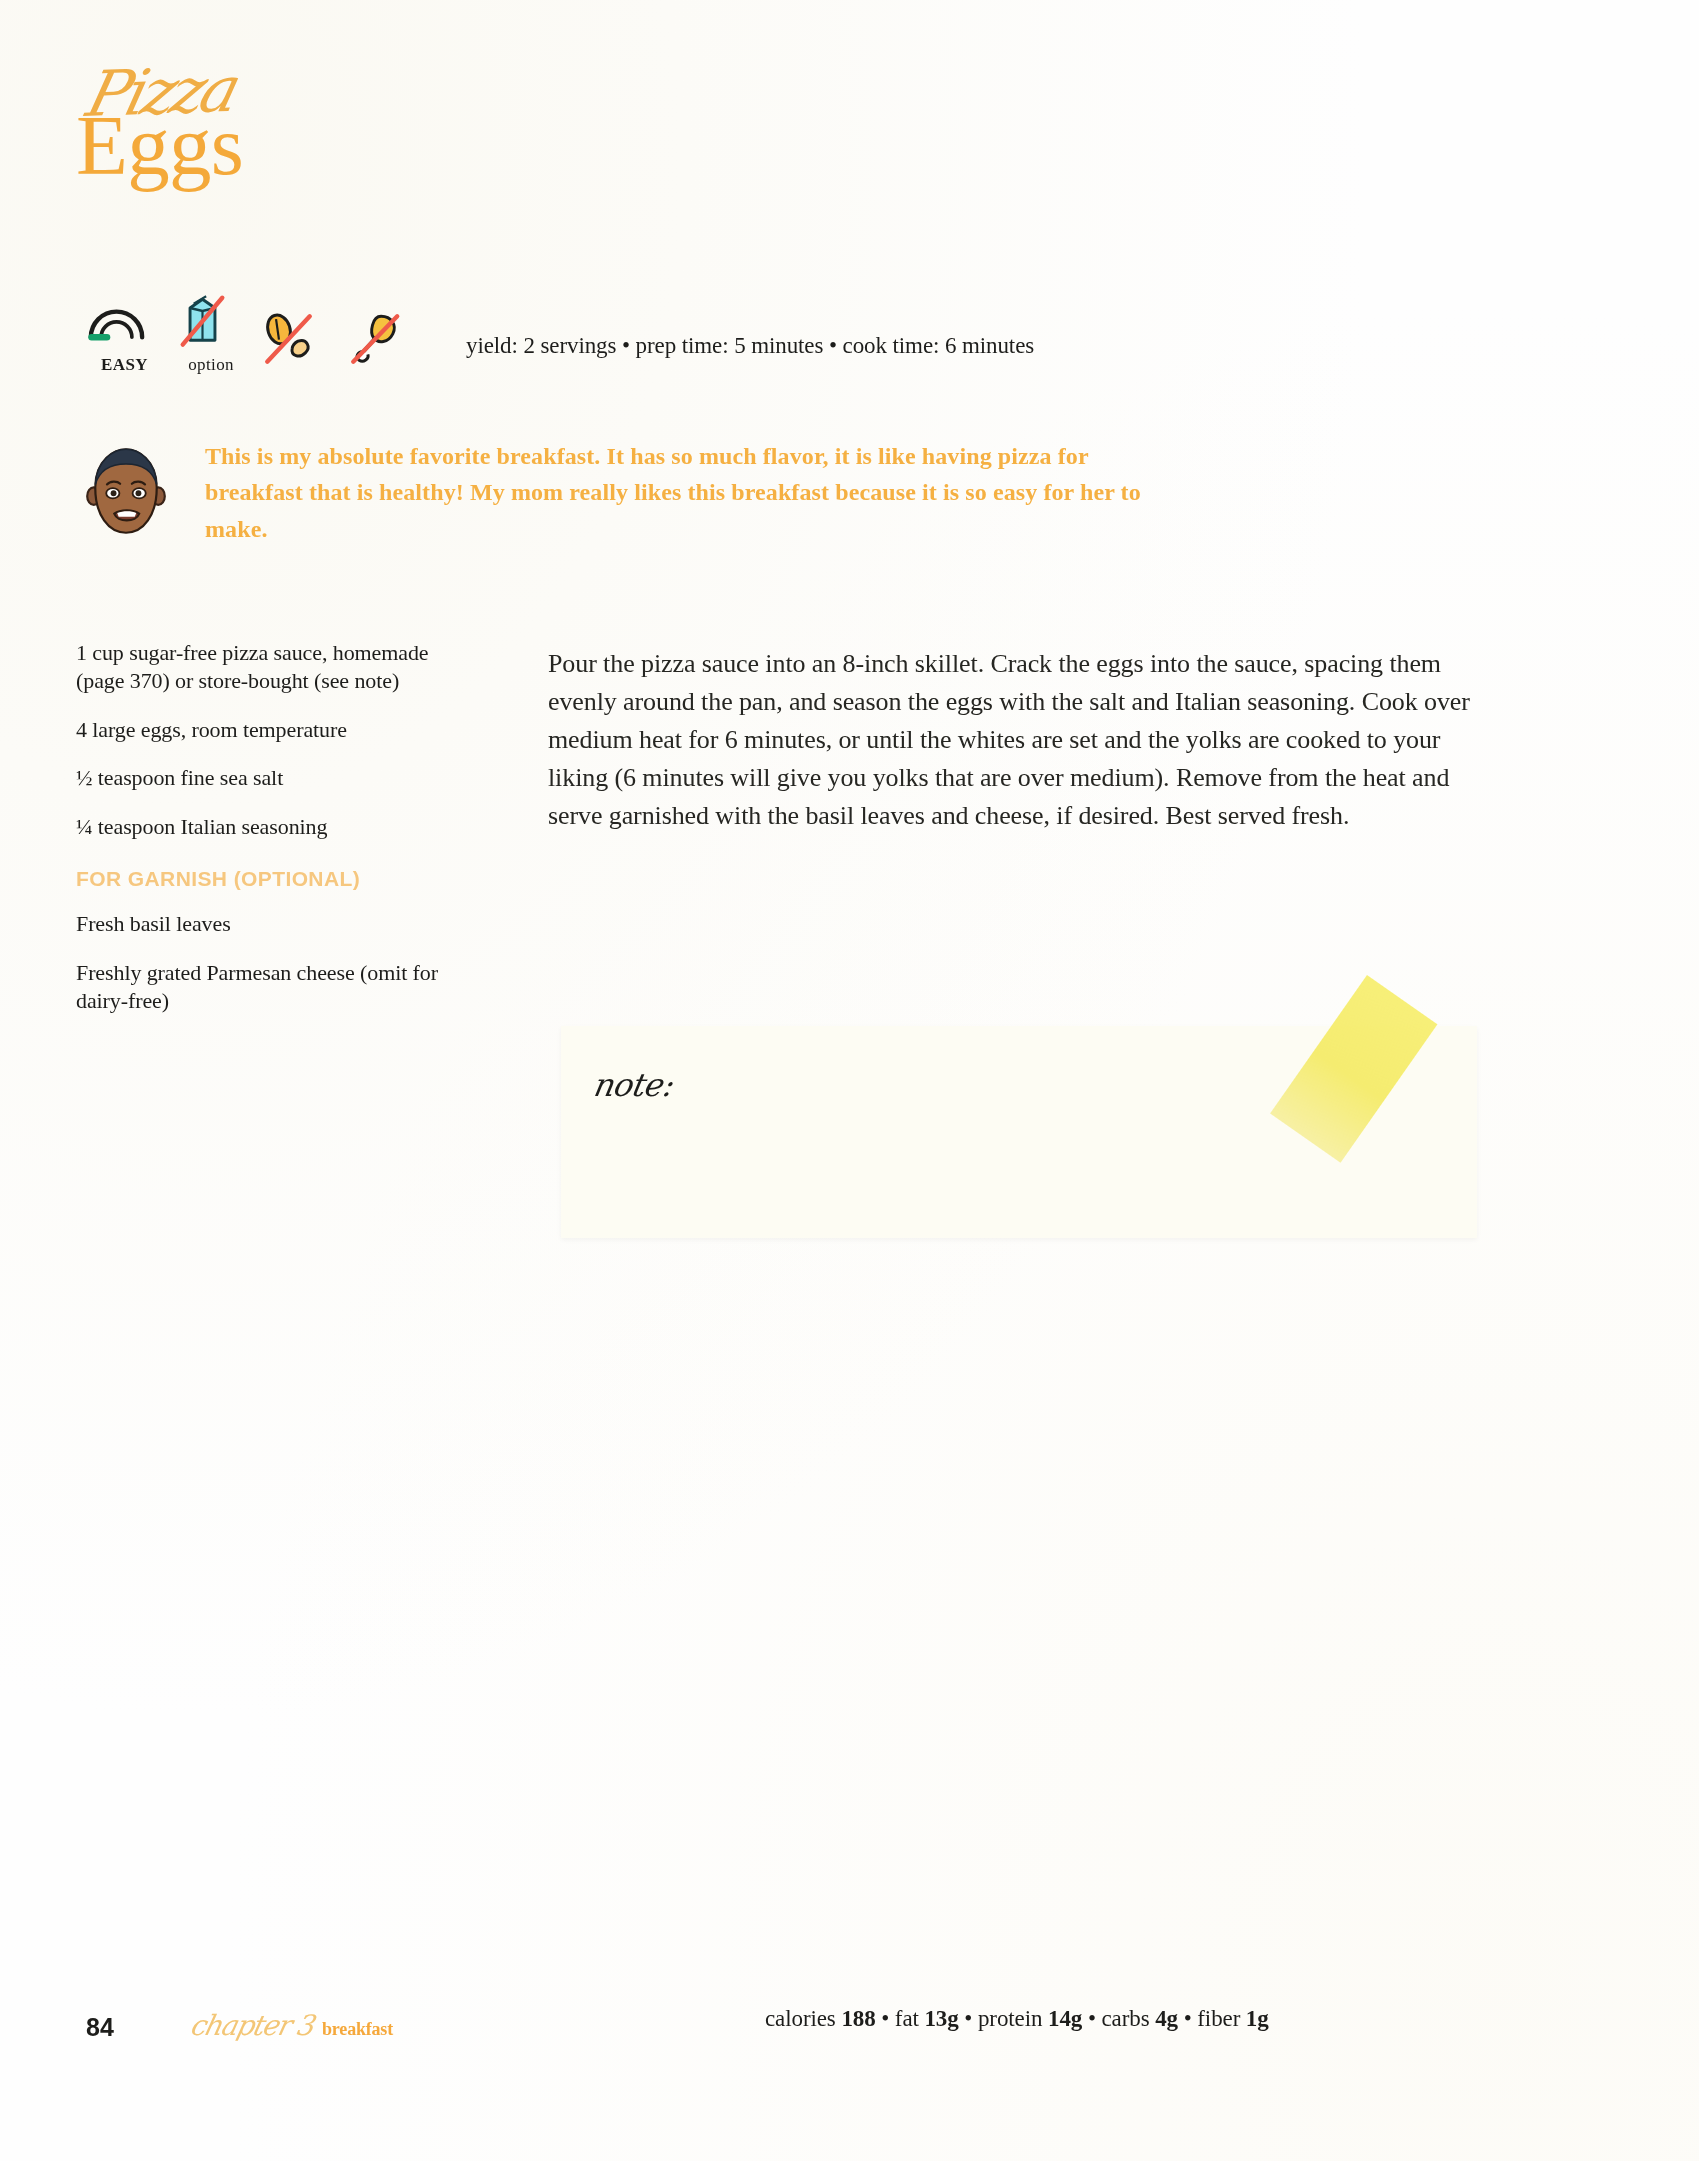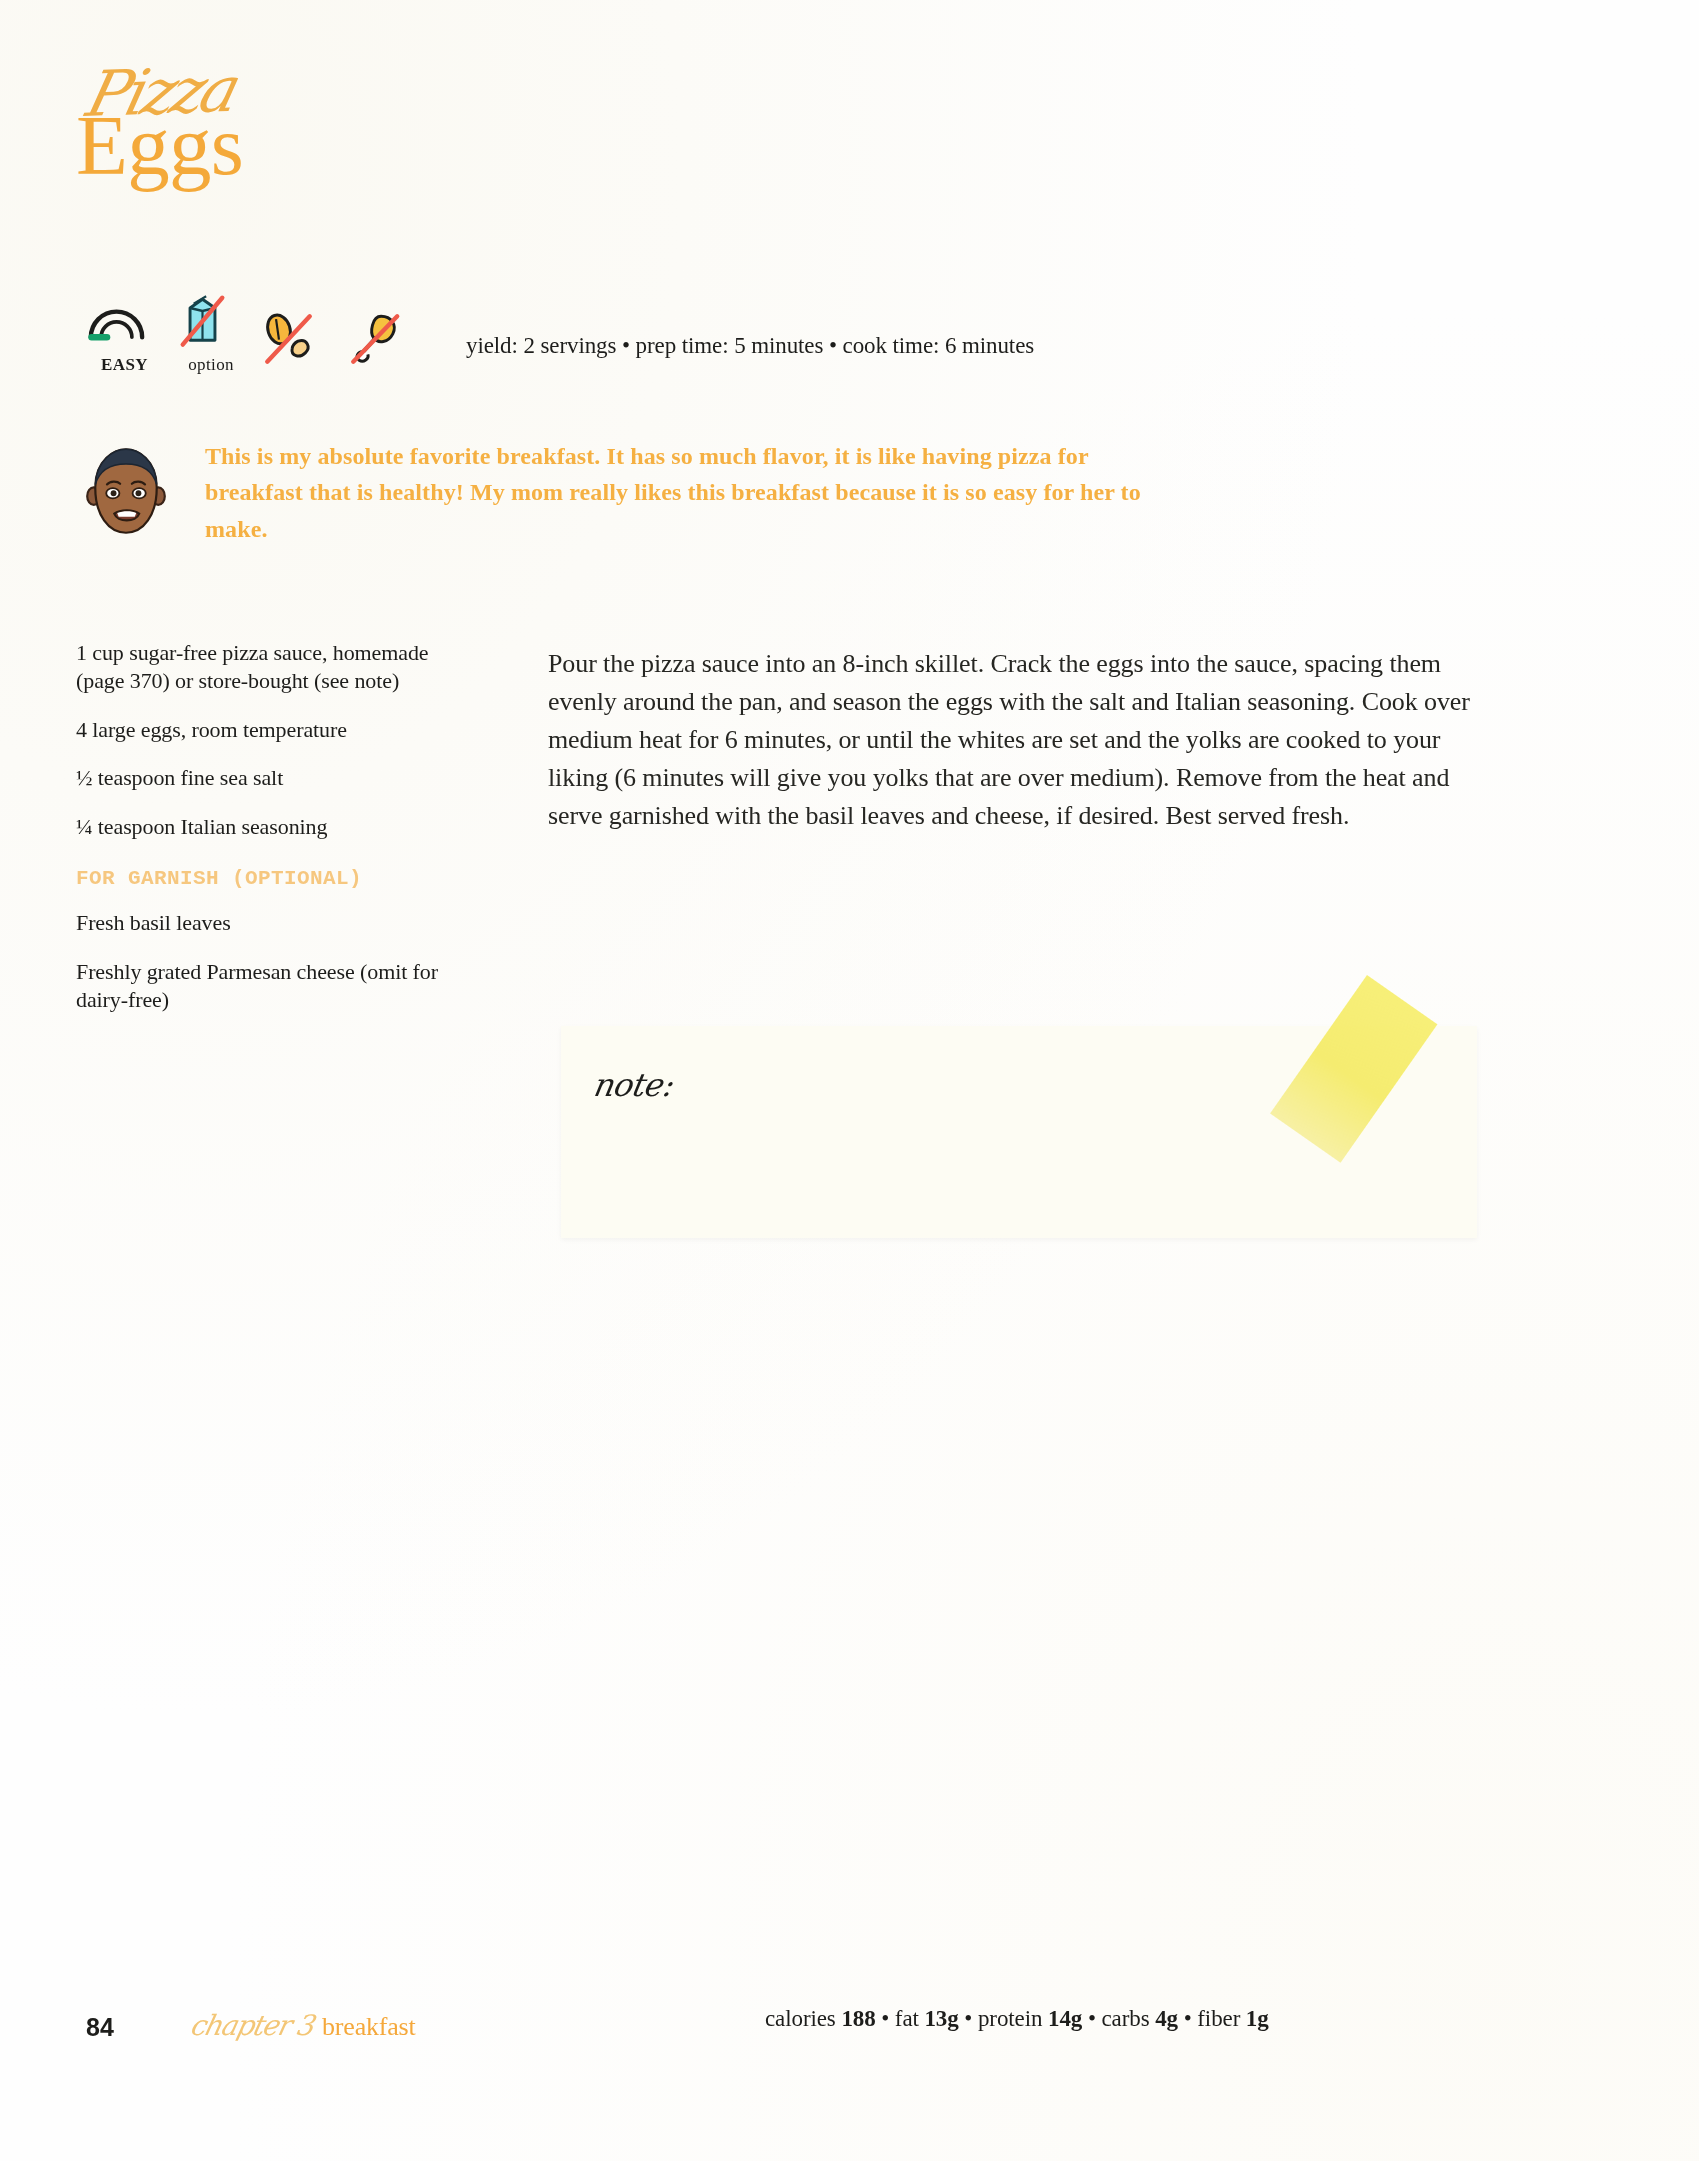--- a/index.html
+++ b/index.html
@@ -121,21 +121,21 @@
   .ingredient {
     font-family: "Liberation Serif", serif;
     font-weight: normal;
     font-size: 22px;
     line-height: 1.28;
     color: #1d1d1b;
     margin-bottom: 20.5px;
     letter-spacing: -0.1px;
   }
   .garnish-head {
-    font-family: Liberation Mono, monospace;
+    font-family: Liberation Sans, sans-serif;
     font-weight: bold;
     font-size: 21px;
     letter-spacing: 0.4px;
     color: #f6c77f;
     margin-top: 26px;
     margin-bottom: 19px;
   }
 
   .col-instructions {
     position: absolute;
@@ -217,22 +217,22 @@
     font-style: italic;
     font-size: 28px;
     color: #f2c068;
     letter-spacing: -1.5px;
     transform: skewX(-14deg);
     display: inline-block;
     opacity: .9;
   }
   .footer-chapter .bold {
     font-family: "Liberation Serif", serif;
-    font-weight: normal;
-    font-size: 26px;
+    font-weight: bold;
+    font-size: 18px;
     color: #f5a83b;
     margin-left: 7.3px;
     letter-spacing: -0.2px;
   }
   .nutrition {
     position: absolute;
     left: 765px;
     top: 2003px;
     font-family: "Liberation Serif", serif;
     font-size: 23px;

